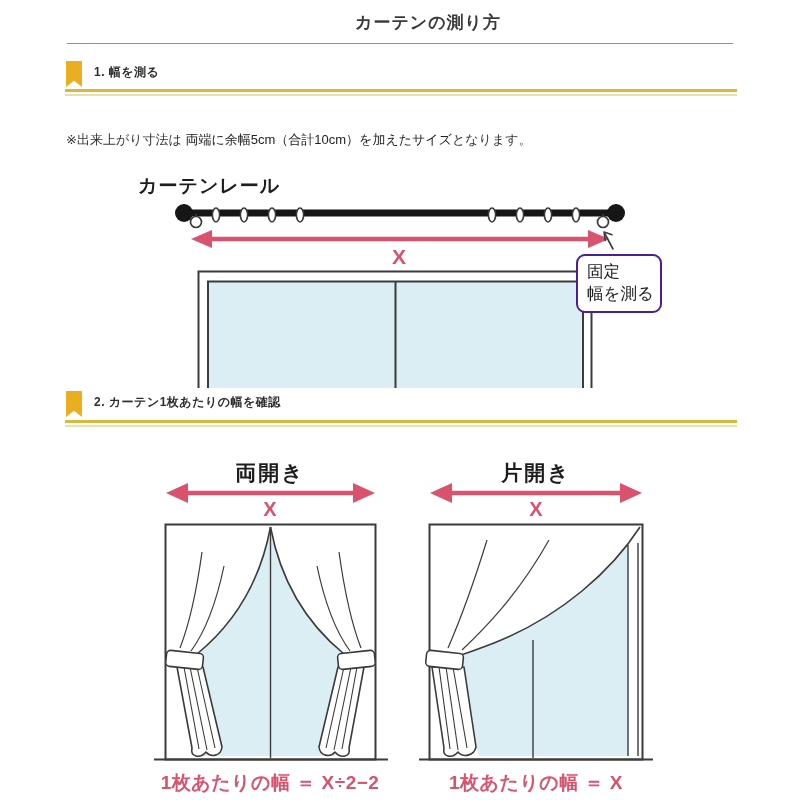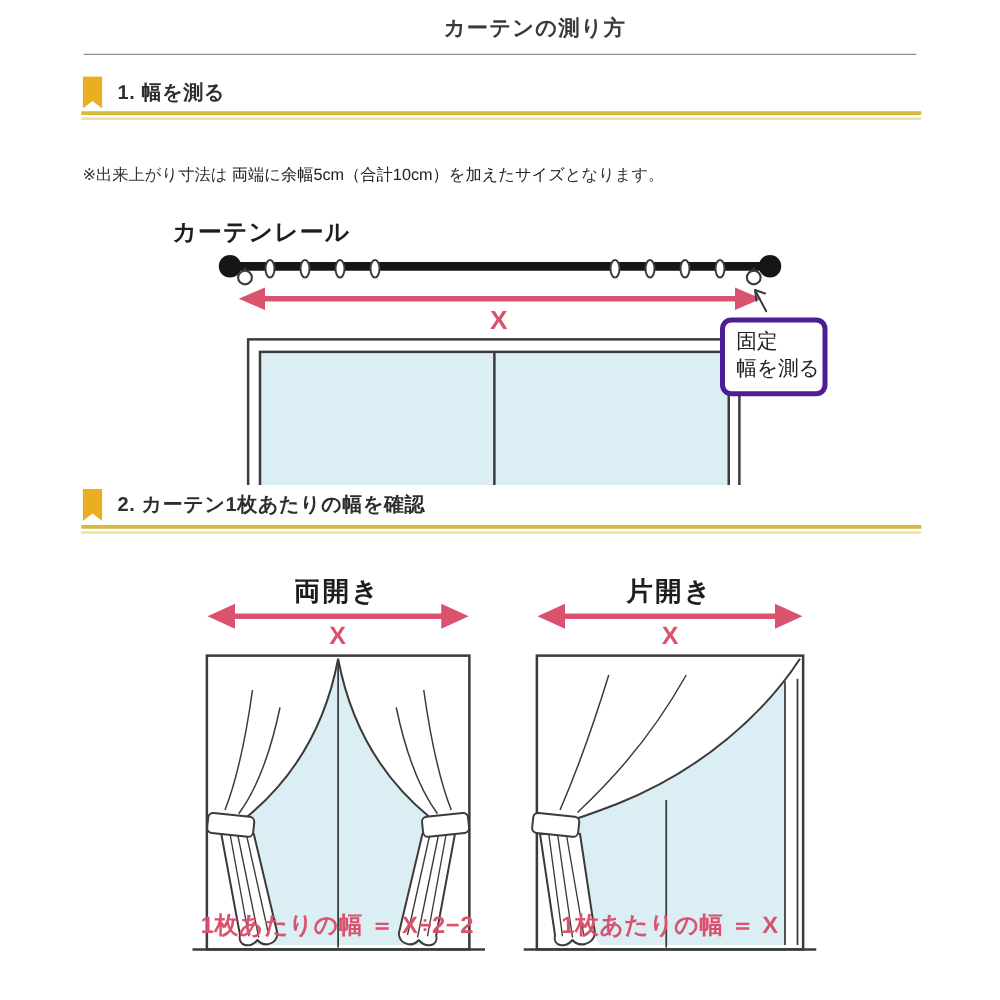--- a/index.html
+++ b/index.html
@@ -5,38 +5,38 @@
   html,body{margin:0;padding:0;background:#fff;}
   .page{
     position:relative;width:800px;height:800px;background:#fff;overflow:hidden;
     font-family:"Liberation Sans","DejaVu Sans",sans-serif;color:#333;
   }
   .abs{position:absolute;}
   .page-title{top:11px;left:0;width:800px;text-align:center;font-size:17px;font-weight:bold;color:#3a3a3a;letter-spacing:1px;margin-left:28px;}
   .top-rule{top:43px;left:67px;width:666px;height:1px;background:#8f8f8f;}
 
   .bookmark{width:16px;height:26px;background:#e9ae22;clip-path:polygon(0 0,100% 0,100% 100%,50% 76%,0 100%);}
-  .sec-title{font-size:16px;font-weight:bold;color:#2e2e2e;letter-spacing:0.5px;}
+  .sec-title{font-size:12px;font-weight:bold;color:#2e2e2e;letter-spacing:0.5px;}
   .rule-a{left:65px;width:672px;height:3px;background:#d8b93e;}
   .rule-b{left:65px;width:672px;height:2px;background:#eae3a8;}
 
   .intro{left:66px;font-size:13px;color:#333;white-space:nowrap;}
   .intro b{font-weight:normal;color:#222;}
 
   .rail-label{left:138px;top:173px;font-size:19px;font-weight:bold;color:#1d1d1d;letter-spacing:1px;text-align:center;}
   .measure-x{color:#d9526e;font-weight:bold;transform:translateX(-50%);}
   .x1{left:399px;top:245px;font-size:21px;}
   .x2{top:498px;font-size:20px;}
 
   .callout{
-    left:576px;top:254px;width:86px;box-sizing:border-box;background:#fff;border:4px solid #4c1d95;
+    left:576px;top:254px;width:86px;box-sizing:border-box;background:#fff;border:2px solid #4c1d95;
     border-radius:9px;padding:5px 0 6px 9px;font-size:16.5px;line-height:1.32;color:#222;z-index:5;
   }
   .pane-label{transform:translateX(-50%);top:459px;font-size:21px;font-weight:bold;color:#1d1d1d;letter-spacing:2px;}
-  .formula{transform:translateX(-50%);top:727px;font-size:19px;font-weight:bold;color:#d9526e;white-space:nowrap;letter-spacing:0.5px;}
+  .formula{transform:translateX(-50%);top:770px;font-size:19px;font-weight:bold;color:#d9526e;white-space:nowrap;letter-spacing:0.5px;}
   svg{position:absolute;left:0;}
 </style>
 </head>
 <body>
 
 <div class="page">
 
   <div class="abs page-title">カーテンの測り方</div>
   <div class="abs top-rule"></div>
 

